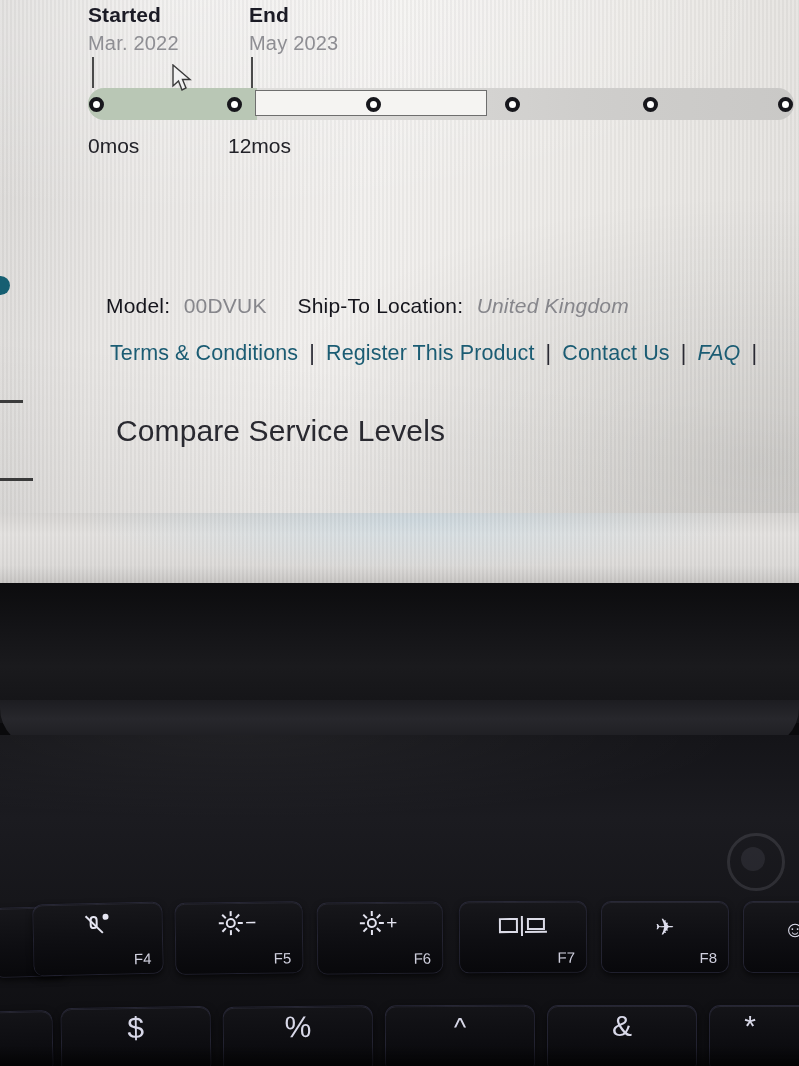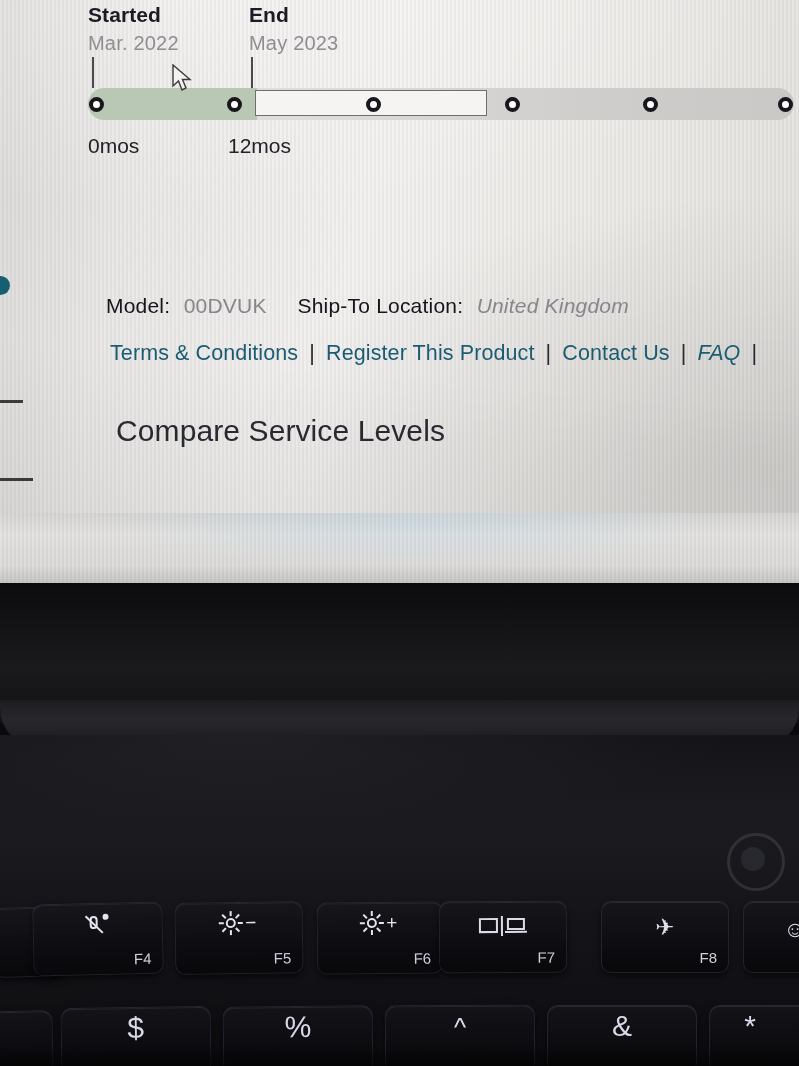--- a/index.html
+++ b/index.html
@@ -261,21 +261,21 @@
     <span class="fn">F5</span>
   </div>
 
   <div class="key" style="left:318px;top:903px;width:124px;height:70px;transform:rotate(-0.5deg);">
     <span class="glyph">
       <span class="ic sun"><b></b><b></b><b></b><b></b><b></b><b></b><b></b><b></b></span><span class="pm">+</span>
     </span>
     <span class="fn">F6</span>
   </div>
 
-  <div class="key" style="left:440px;top:902px;width:126px;height:70px;transform:rotate(-0.3deg);">
+  <div class="key" style="left:460px;top:902px;width:126px;height:70px;transform:rotate(-0.3deg);">
     <span class="glyph" style="top:14px;">
       <span class="ic disp"><span class="m1"></span><span class="bar"></span><span class="m2"></span><span class="m2b"></span></span>
     </span>
     <span class="fn">F7</span>
   </div>
 
   <div class="key" style="left:602px;top:902px;width:126px;height:70px;transform:rotate(0deg);">
     <span class="glyph" style="top:12px;">
       <span class="plane">✈</span>
     </span>

